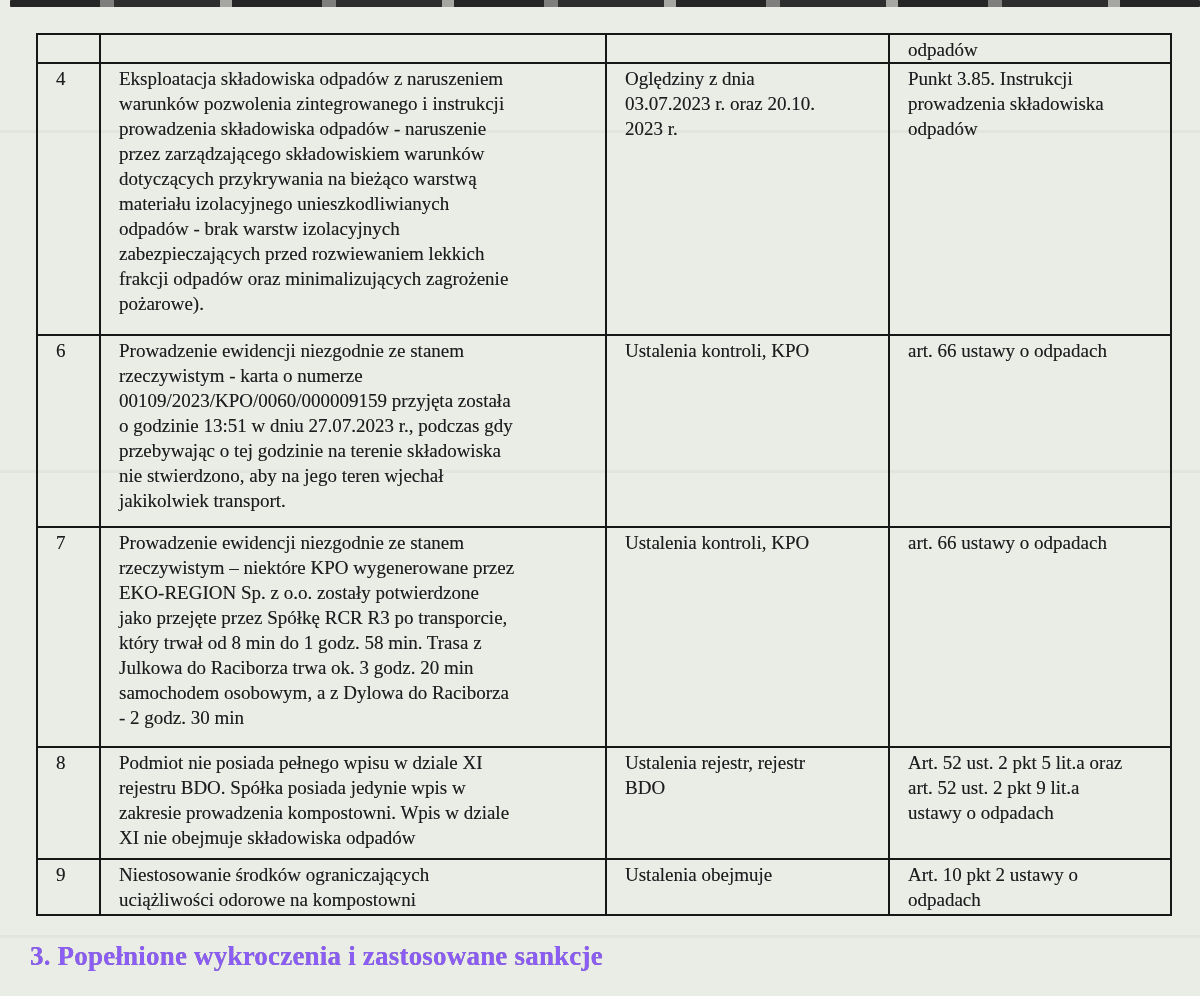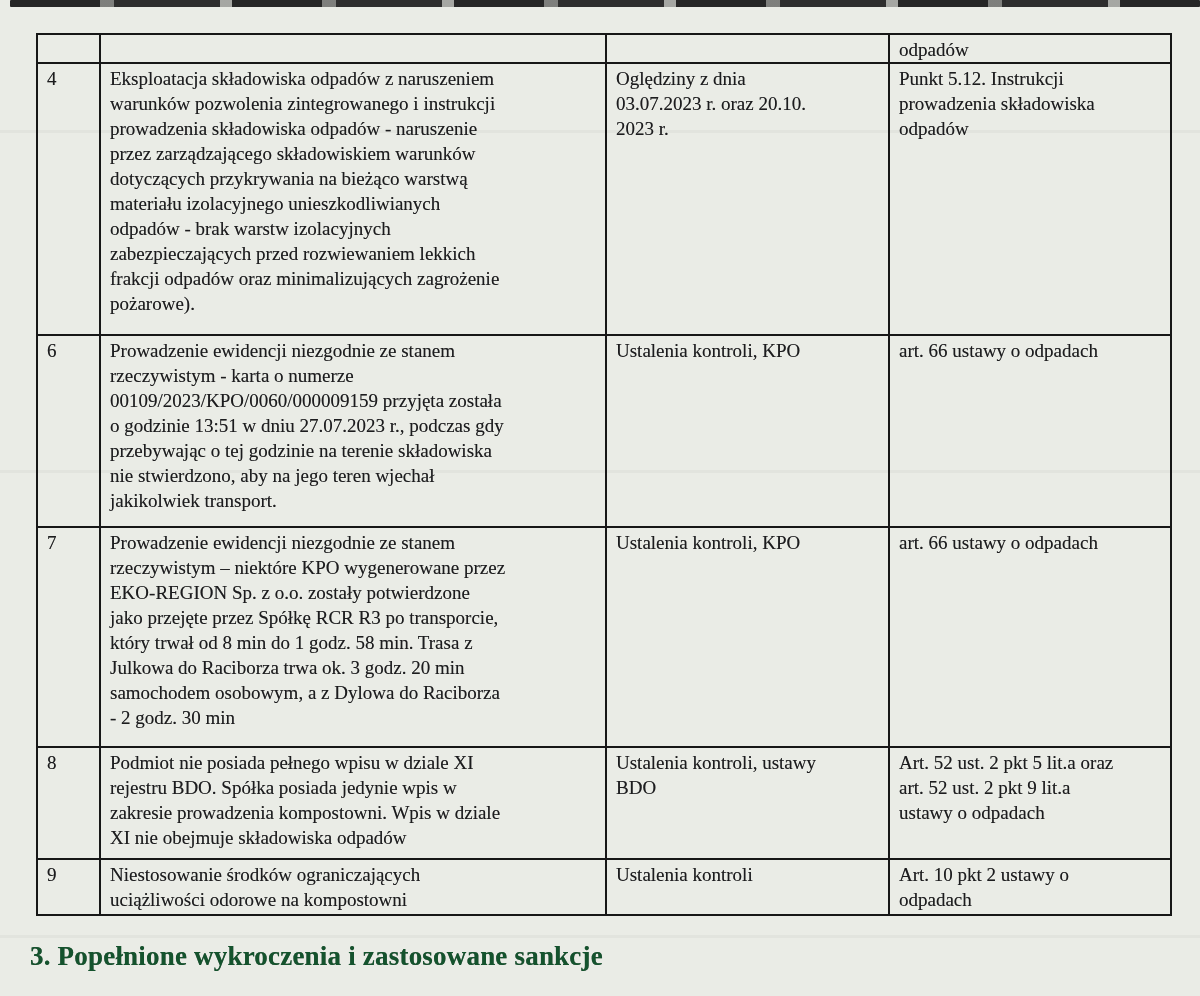--- a/index.html
+++ b/index.html
@@ -29,40 +29,40 @@
   }
   table.violations {
     border-collapse: collapse;
     table-layout: fixed;
     width: 1134px;
     background: transparent;
   }
   table.violations td {
     border: 2px solid #171717;
     vertical-align: top;
-    padding: 2px 7px 0 9px;
+    padding: 2px 7px 0 18px;
     font-size: 19px;
     line-height: 25px;
     white-space: pre-wrap;
     overflow: hidden;
   }
   td.cell-no { padding-left: 9px; }
   tr.r0 { height: 28px; }
   tr.r1 { height: 272px; }
   tr.r2 { height: 192px; }
   tr.r3 { height: 220px; }
   tr.r4 { height: 112px; }
   tr.r5 { height: 56px; }
   .section-heading {
     position: absolute;
     left: 30px; top: 941px;
     font-size: 27px;
     font-weight: bold;
     letter-spacing: 0.2px;
-    color: #14532d;
+    color: #8b5cf6;
     text-shadow: 0 0 0.6px rgba(22,22,22,0.55);
   }
   .cell-text { text-shadow: 0 0 0.5px rgba(25,25,25,0.45); }
 </style>
 </head>
 <body>
 
 <div class="scan-topbar"></div>
 <div class="scan-streak" style="top:130px"></div>
 <div class="scan-streak" style="top:470px"></div>
@@ -91,21 +91,21 @@
 przez zarządzającego składowiskiem warunków
 dotyczących przykrywania na bieżąco warstwą
 materiału izolacyjnego unieszkodliwianych
 odpadów - brak warstw izolacyjnych
 zabezpieczających przed rozwiewaniem lekkich
 frakcji odpadów oraz minimalizujących zagrożenie
 pożarowe).</td>
         <td class="cell-text">Oględziny z dnia
 03.07.2023 r. oraz 20.10.
 2023 r.</td>
-        <td class="cell-text">Punkt 5.12. Instrukcji
+        <td class="cell-text">Punkt 3.85. Instrukcji
 prowadzenia składowiska
 odpadów</td>
       </tr>
       <tr class="r2">
         <td class="cell-no cell-text">6</td>
         <td class="cell-text">Prowadzenie ewidencji niezgodnie ze stanem
 rzeczywistym - karta o numerze
 00109/2023/KPO/0060/000009159 przyjęta została
 o godzinie 13:51 w dniu 27.07.2023 r., podczas gdy
 przebywając o tej godzinie na terenie składowiska
@@ -126,31 +126,31 @@
 - 2 godz. 30 min</td>
         <td class="cell-text">Ustalenia kontroli, KPO</td>
         <td class="cell-text">art. 66 ustawy o odpadach</td>
       </tr>
       <tr class="r4">
         <td class="cell-no cell-text">8</td>
         <td class="cell-text">Podmiot nie posiada pełnego wpisu w dziale XI
 rejestru BDO. Spółka posiada jedynie wpis w
 zakresie prowadzenia kompostowni. Wpis w dziale
 XI nie obejmuje składowiska odpadów</td>
-        <td class="cell-text">Ustalenia kontroli, ustawy
+        <td class="cell-text">Ustalenia rejestr, rejestr
 BDO</td>
         <td class="cell-text">Art. 52 ust. 2 pkt 5 lit.a oraz
 art. 52 ust. 2 pkt 9 lit.a
 ustawy o odpadach</td>
       </tr>
       <tr class="r5">
         <td class="cell-no cell-text">9</td>
         <td class="cell-text">Niestosowanie środków ograniczających
 uciążliwości odorowe na kompostowni</td>
-        <td class="cell-text">Ustalenia kontroli</td>
+        <td class="cell-text">Ustalenia obejmuje</td>
         <td class="cell-text">Art. 10 pkt 2 ustawy o
 odpadach</td>
       </tr>
     </tbody>
   </table>
 </div>
 
 <div class="section-heading">3. Popełnione wykroczenia i zastosowane sankcje</div>
 
 </body></html>

